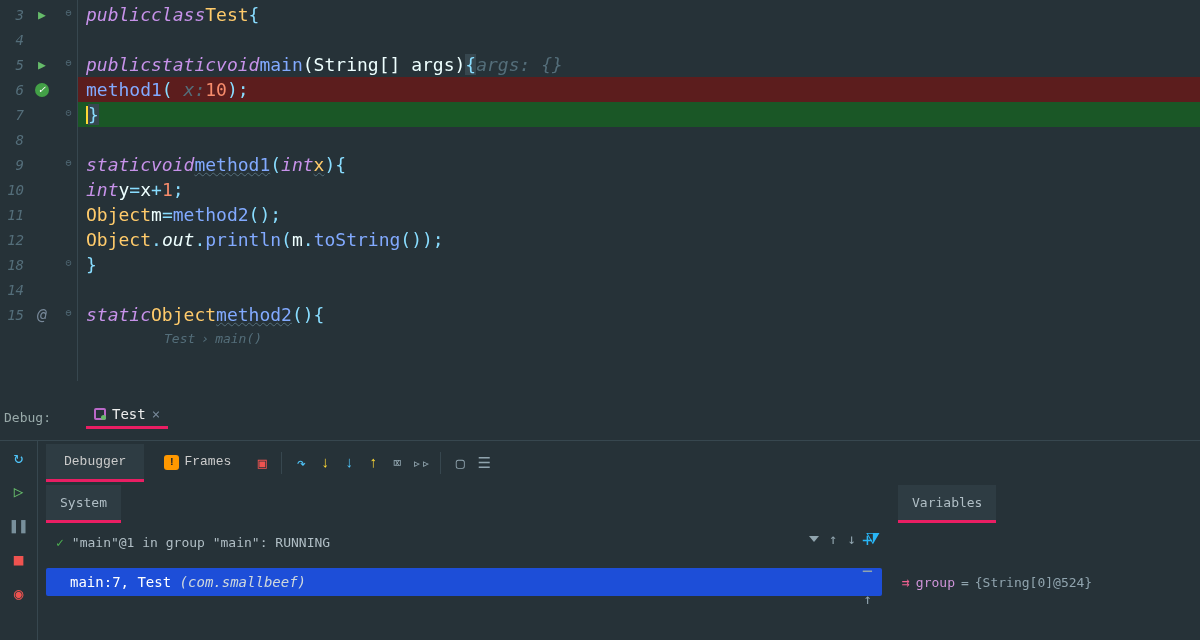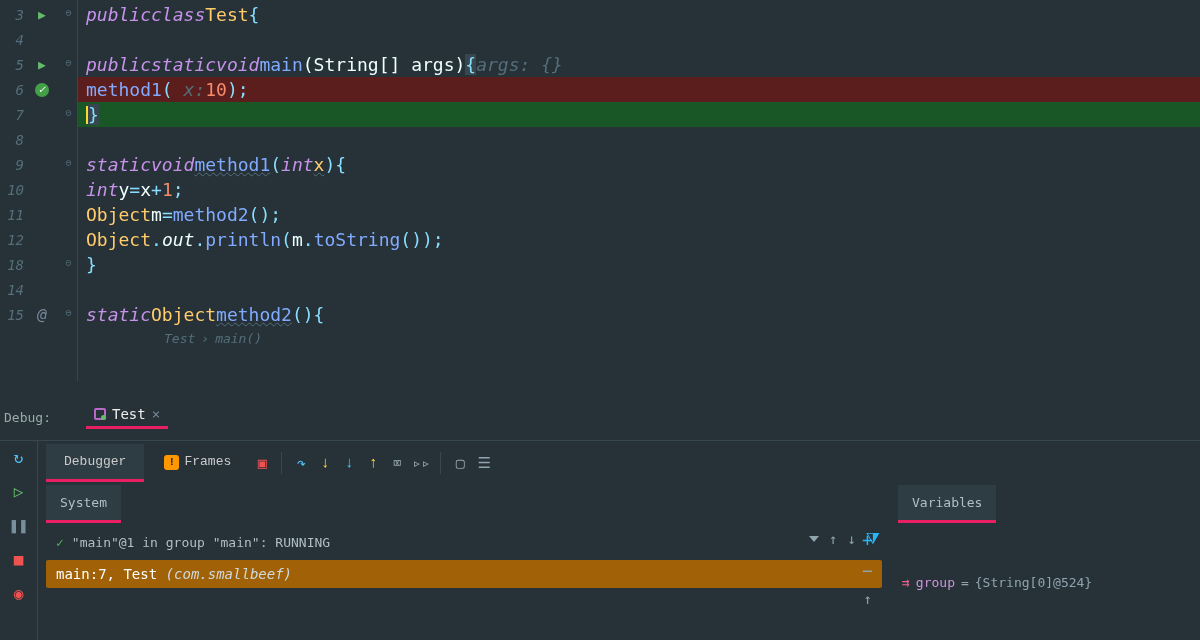--- a/index.html
+++ b/index.html
@@ -45,21 +45,21 @@
 .trow-tab { padding:10px 18px; border-bottom:3px solid transparent; font-size:13px; color:#ccc; cursor:pointer; }
 .trow-tab.active { background:#2e3c43; border-bottom-color:#e91e63; }
 .trow-tab .warn { display:inline-block; width:15px; height:15px; background:#ff9800; border-radius:3px; color:#2a2a2a; font-weight:bold; text-align:center; line-height:15px; font-size:11px; margin-right:5px; }
 .tb-div { width:1px; height:22px; background:#37474f; margin:0 6px; }
 .tb-ic { width:22px; height:22px; display:flex; align-items:center; justify-content:center; cursor:pointer; font-size:15px; color:#90a4ae; border-radius:3px; }
 .panels { flex:1; display:flex; }
 .frames-panel { flex:1; padding:0 8px; position:relative; }
 .panel-hdr { padding:10px 14px; font-size:13px; background:#2e3c43; border-bottom:3px solid #e91e63; display:inline-block; }
 .frames-toolbar { position:absolute; right:10px; top:44px; display:flex; gap:10px; align-items:center; color:#90a4ae; }
 .frame-line { padding:6px 10px; margin-top:6px; display:flex; align-items:center; gap:8px; font-size:13px; }
-.frame-sel { background:#a16207; color:#fff; padding:6px 10px; border-radius:2px; margin-top:4px; }
+.frame-sel { background:#1d4ed8; color:#fff; padding:6px 24px; border-radius:2px; margin-top:12px; }
 .vars-panel { width:310px; padding:0 8px; position:relative; }
 .var-tools { position:absolute; left:-28px; top:44px; display:flex; flex-direction:column; gap:10px; align-items:center; color:#90a4ae; }
 .var-row { padding:6px 4px; margin-top:46px; display:flex; align-items:center; gap:6px; font-size:13px; }
 .chk { color:#4caf50; }
 .dd { color:#90a4ae; width:0;height:0;border-left:5px solid transparent;border-right:5px solid transparent;border-top:6px solid #90a4ae; display:inline-block;}
 .parrow { color:#90a4ae; font-size:14px; }
 </style>
 </head>
 <body>
 

